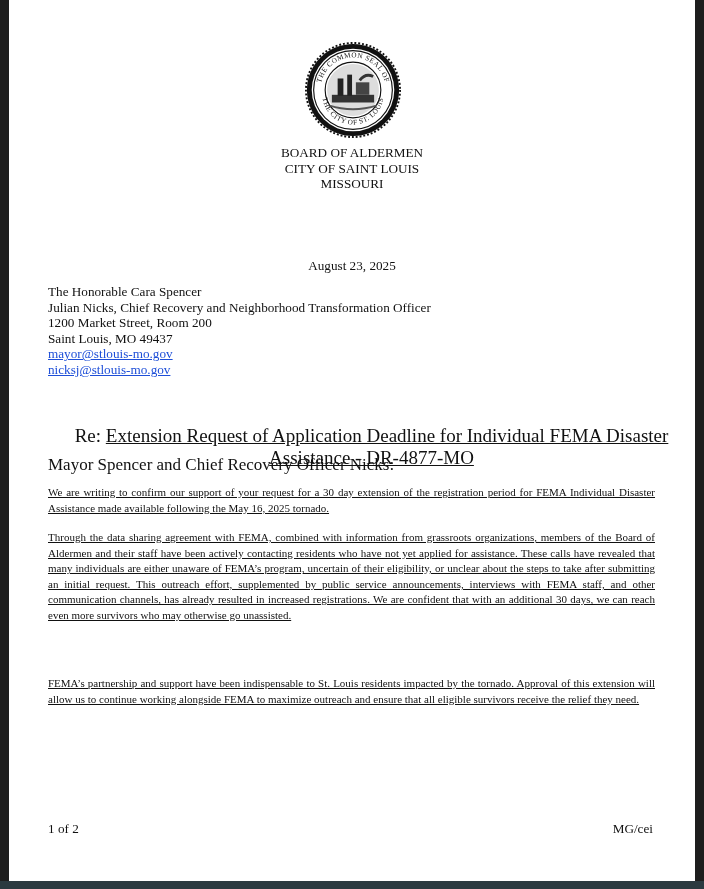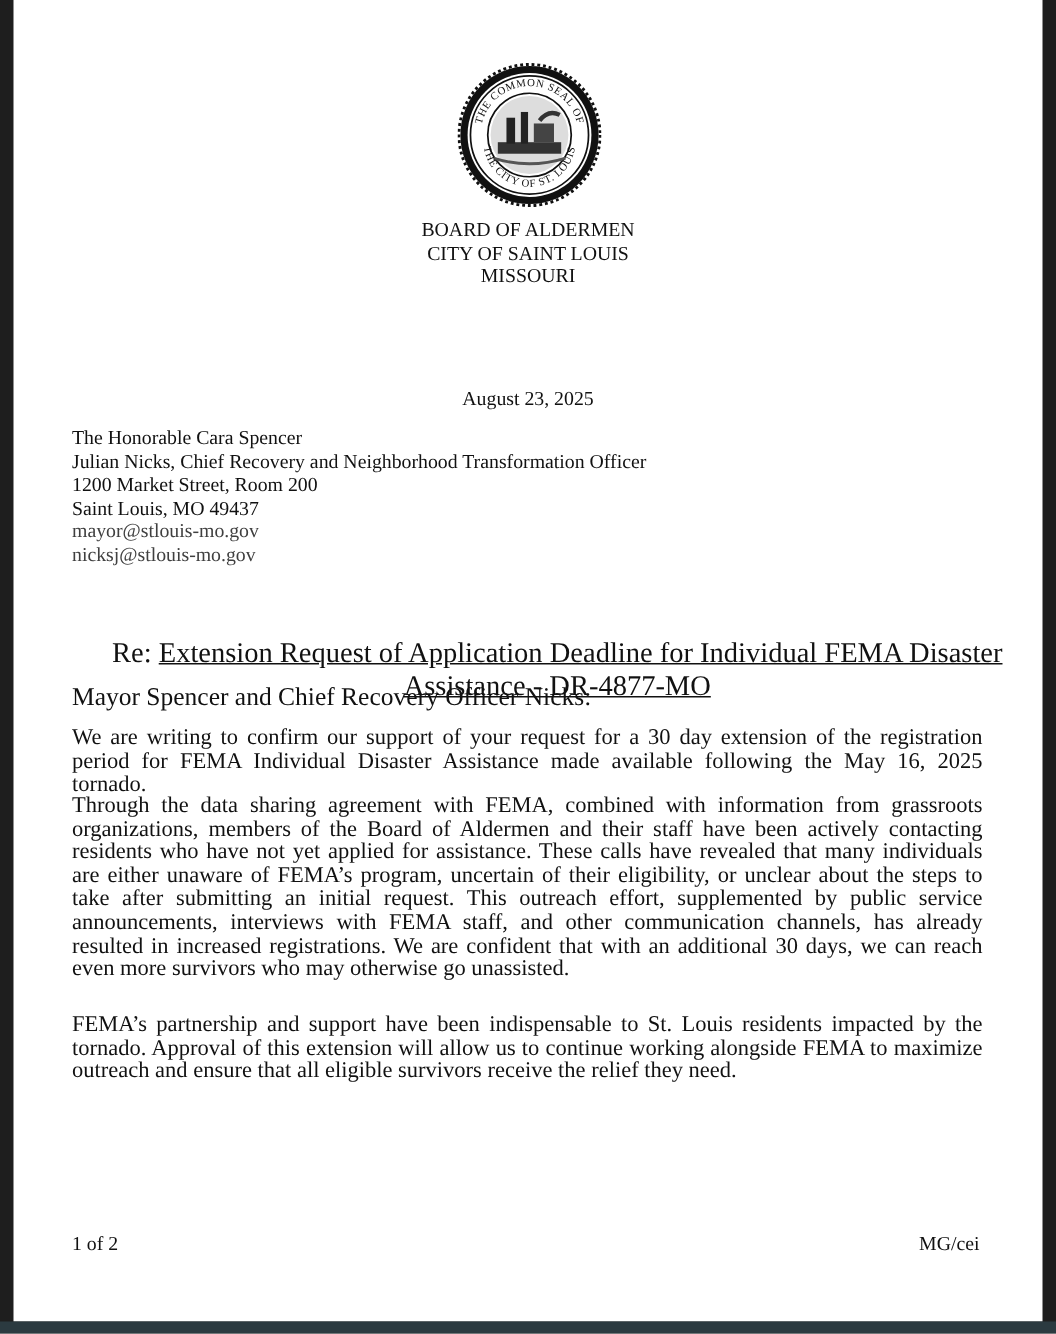--- a/index.html
+++ b/index.html
@@ -25,31 +25,31 @@
     position: absolute; left: 0; top: 145px; width: 686px;
     text-align: center; font-size: 13.2px; line-height: 15.5px;
   }
   .date {
     position: absolute; left: 0; top: 238px; width: 686px;
     text-align: center; font-size: 13.2px; margin-top: 20px;
   }
   .address {
     position: absolute; left: 39px; top: 284px; font-size: 13.2px; line-height: 15.6px;
   }
-  .address a { color: #404040; display: block; }
+  .address a { color: #1d4ed8; text-decoration: underline; display: block; }
   .re {
     position: absolute; left: 39px; top: 425px; font-size: 19px; text-align: center;
   }
   .re .subject { text-decoration: underline; }
   .salutation {
     position: absolute; left: 39px; top: 455px; font-size: 17px;
   }
   .para {
-    position: absolute; left: 39px; width: 607px; font-size: 15px; line-height: 15.6px;
-    text-align: justify; margin: 0;
+    position: absolute; left: 39px; width: 607px; font-size: 11px; line-height: 15.6px;
+    text-align: justify; margin: 0; text-decoration: underline;
   }
   .p1 { top: 485px; }
   .p2 { top: 530px; }
   .p3 { top: 652px; margin-top: 24px; }
   .footer-left { position: absolute; left: 39px; top: 821px; font-size: 13.2px; }
   .footer-right { position: absolute; right: 42px; top: 821px; font-size: 13.2px; }
 </style>
 </head>
 <body>
 

